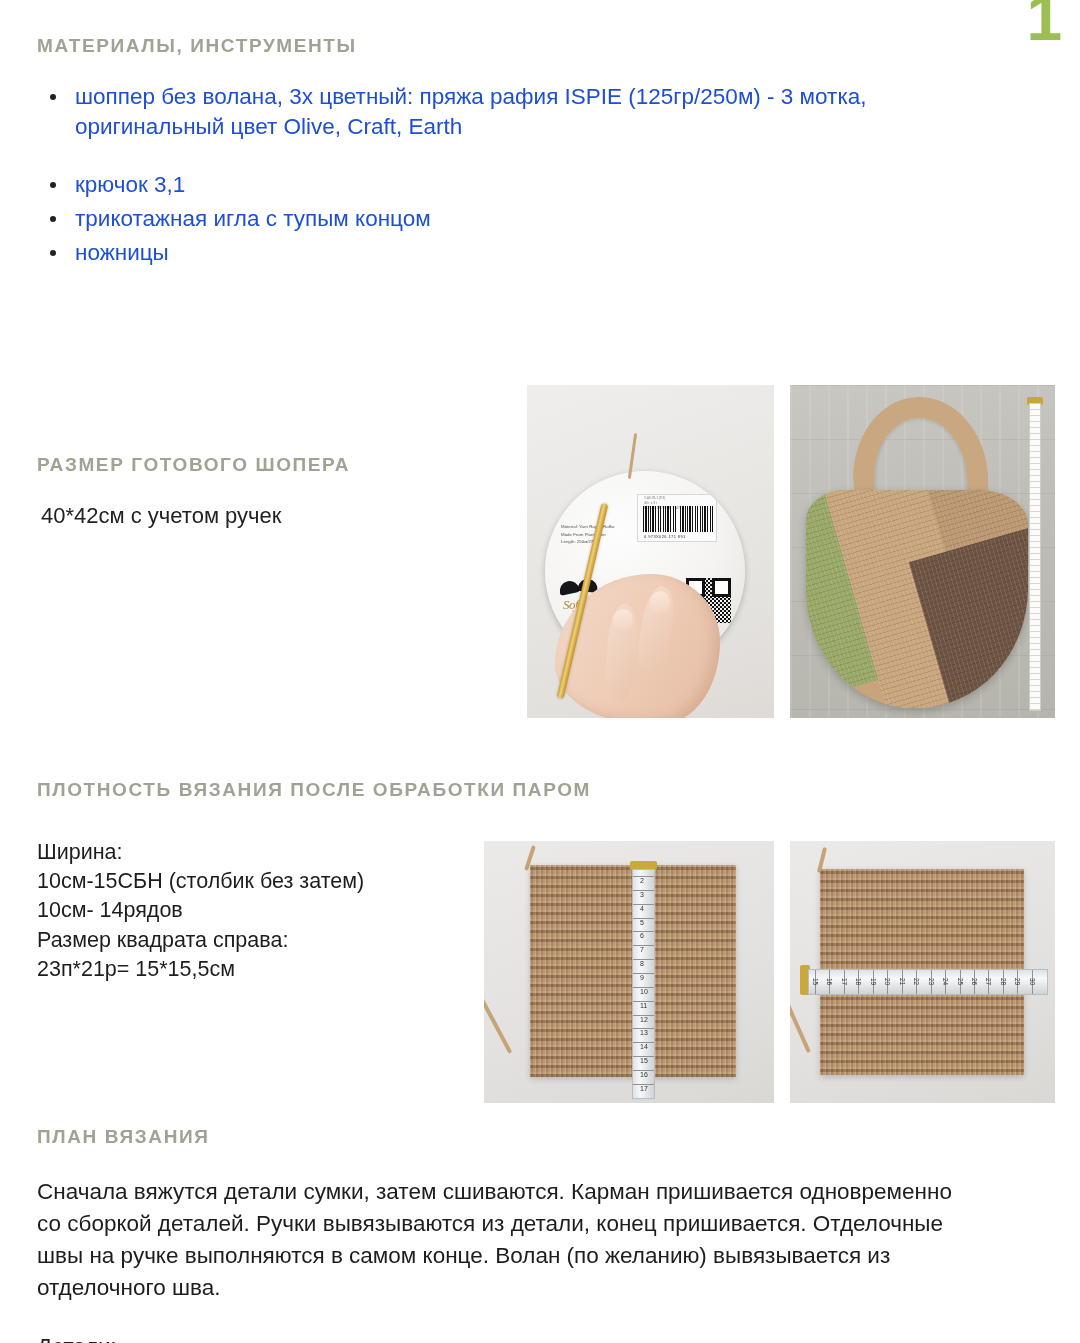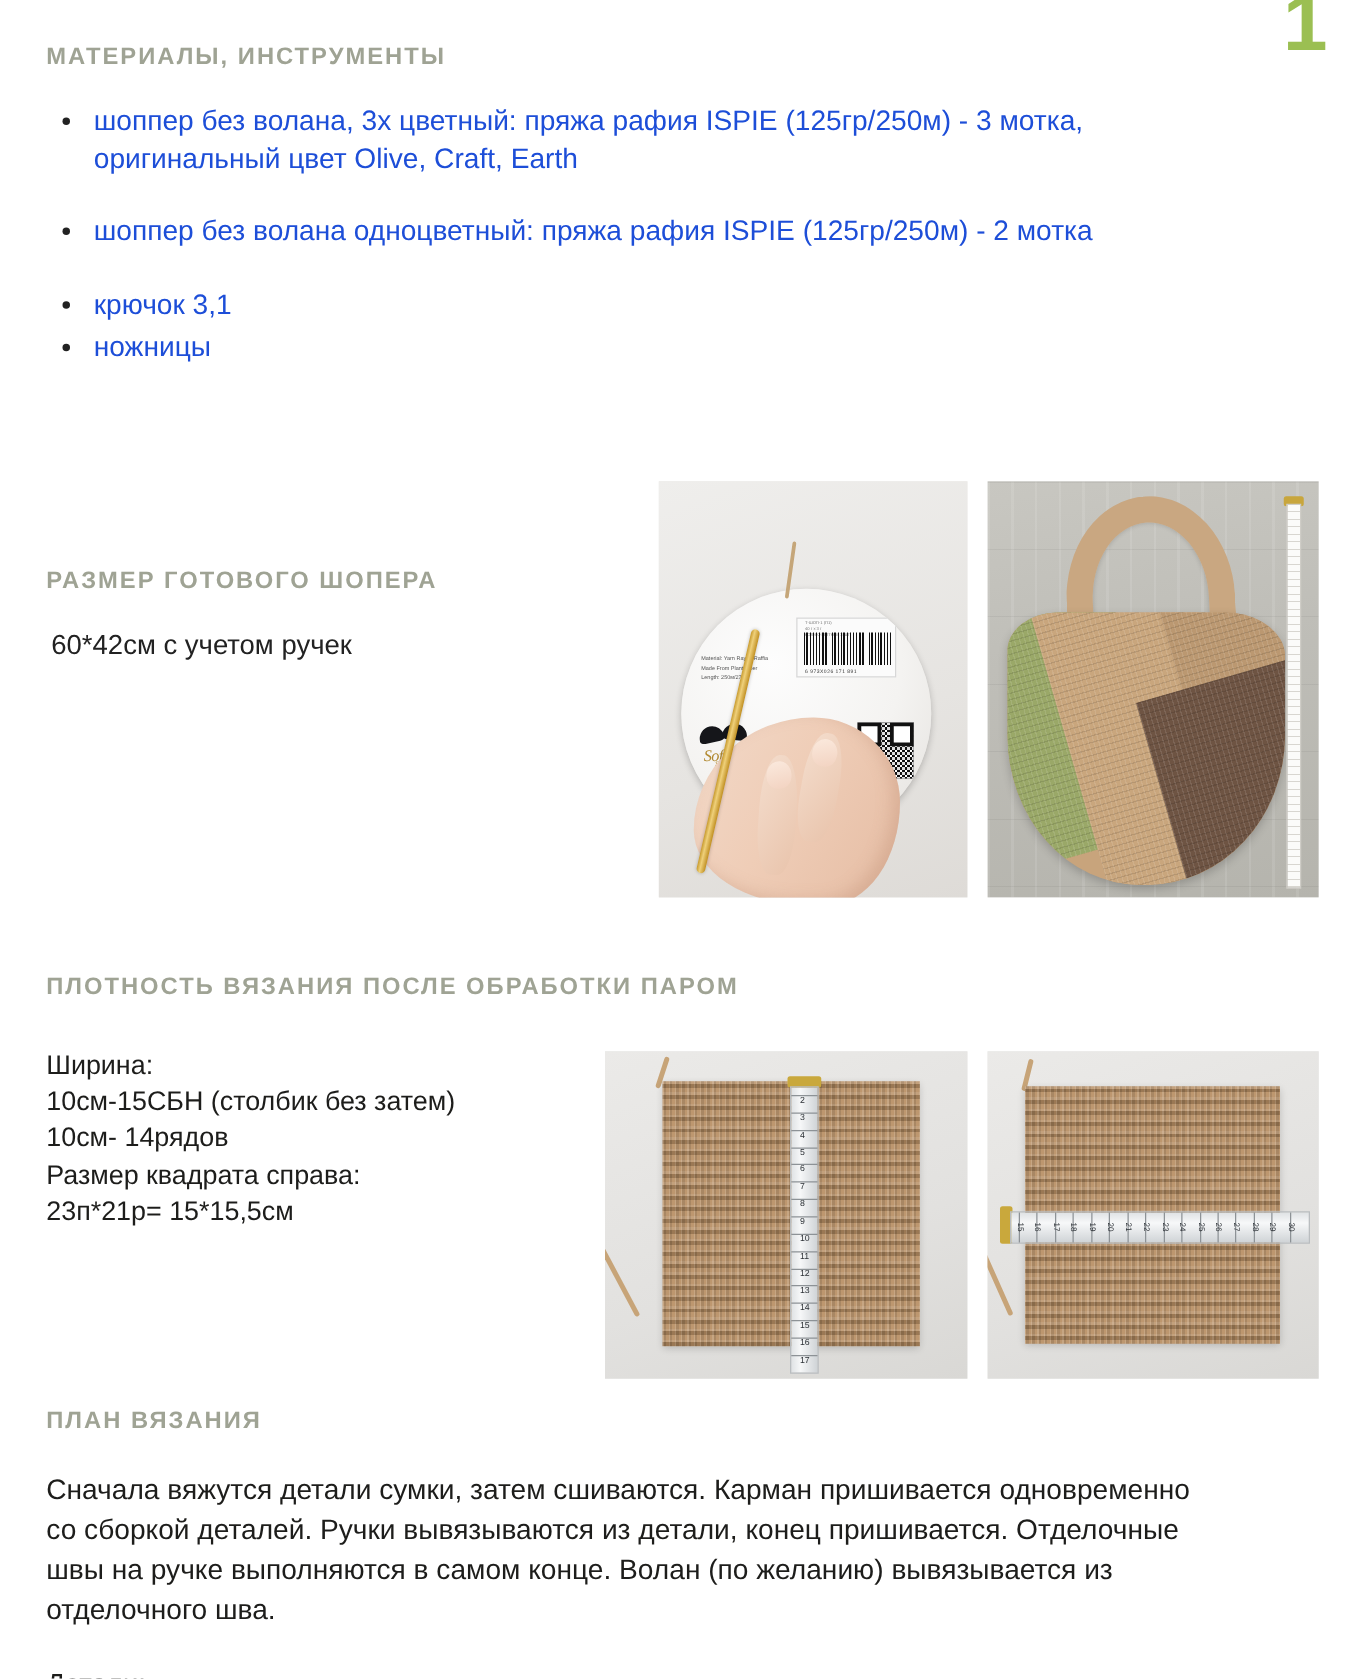--- a/index.html
+++ b/index.html
@@ -351,36 +351,36 @@
 
 <div class="page-number">1</div>
 
 <h2 class="heading" id="heading-materials">МАТЕРИАЛЫ, ИНСТРУМЕНТЫ</h2>
 
 <ul class="materials-list">
   <li class="spaced">
     <span class="dot"></span>
     <span>шоппер без волана, 3х цветный: пряжа рафия ISPIE (125гр/250м) - 3 мотка, оригинальный цвет Olive, Craft, Earth</span>
   </li>
-  <li class="spaced">
-    <span class="dot"></span>
-    <span>шоппер без волана одноцветный: пряжа рафия ISPIE (125гр/250м) - 2 мотка</span>
-  </li>
   <li class="tight">
     <span class="dot"></span>
     <span>крючок 3,1</span>
   </li>
   <li class="tight">
     <span class="dot"></span>
+    <span>трикотажная игла с тупым концом</span>
+  </li>
+  <li class="tight">
+    <span class="dot"></span>
     <span>ножницы</span>
   </li>
 </ul>
 
 <h2 class="heading" id="heading-size">РАЗМЕР ГОТОВОГО ШОПЕРА</h2>
-<div class="body-text" id="size-value">60*42см с учетом ручек</div>
+<div class="body-text" id="size-value">40*42см с учетом ручек</div>
 
 <figure class="photo" id="photo-skein">
   <div class="skein-bg"></div>
 
   <div class="skein-disc">
     <div class="lbl-spec">Material: Yarn  Rayon Raffia
 Made From Plant Fiber
 Length: 250м/273y</div>
 
     <div class="barcode-box">

